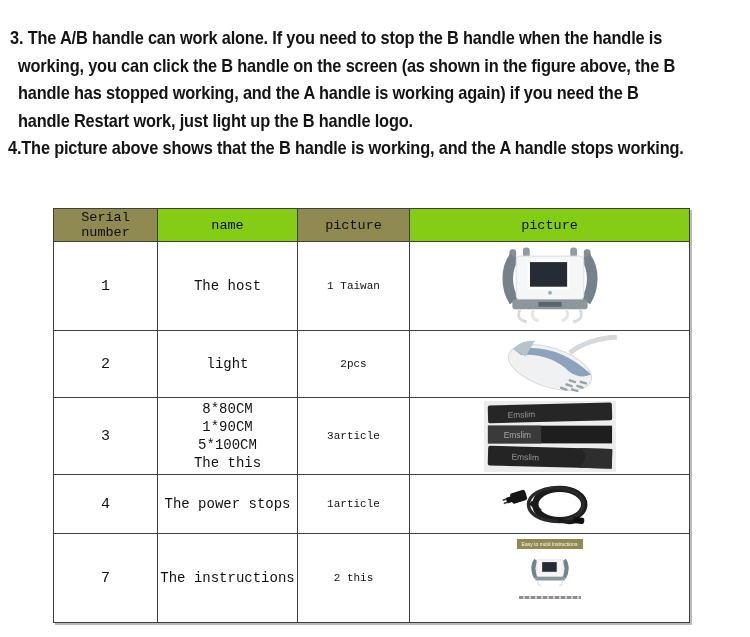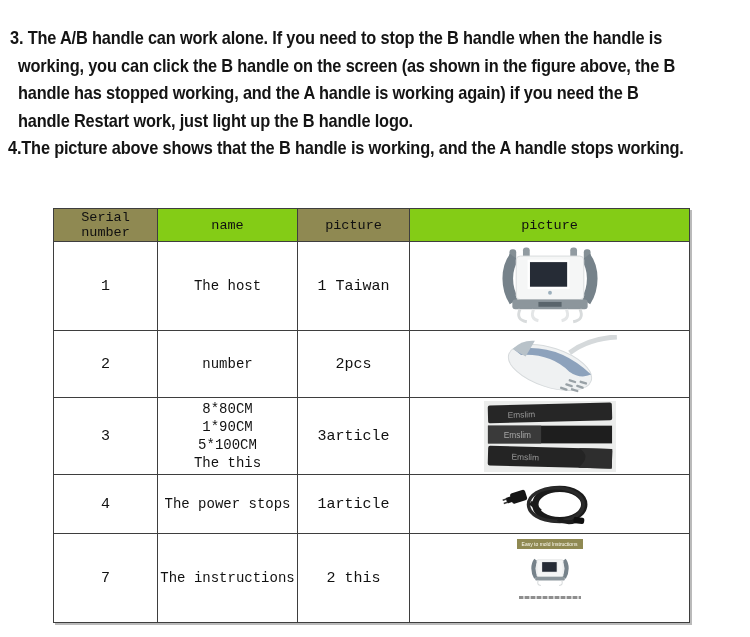--- a/index.html
+++ b/index.html
@@ -23,21 +23,21 @@
     box-shadow:2px 2px 0 rgba(130,130,130,.55);
   }
   td,th{border:1.5px solid #3e3e3e;padding:0;text-align:center;vertical-align:middle;background:#fff;}
   th{
     height:32px;font-weight:normal;font-size:13.5px;color:#101010;
   }
   tr.r1 td{height:86px;} tr.r2 td{height:64px;} tr.r3 td{height:74px;}
   tr.r4 td{height:56px;} tr.r5 td{height:86px;}
   td.serial{font-size:15px;}
   td.name{font-size:14px;line-height:18px;}
-  td.num{font-size:15px;}
+  td.num{font-size:11px;}
   td.pic{padding:1px 0;}
   .name-lines div{line-height:18px;}
   
   .manual{display:flex;flex-direction:column;align-items:center;height:84px;padding-top:3px;box-sizing:border-box;}
   .manual-banner{
     width:66px;height:10px;line-height:10px;font-family:"Liberation Sans",sans-serif;
     font-size:5px;color:#fffdf2;text-align:center;white-space:nowrap;overflow:hidden;
   }
   .manual-fineprint{
     width:62px;height:2.5px;margin-top:9px;
@@ -93,21 +93,21 @@
           <path d="M27 64 q-5 11 7 13" stroke="#d8dbdc" stroke-width="3" fill="none"></path>
           <path d="M89 64 q5 11 -7 13" stroke="#d8dbdc" stroke-width="3" fill="none"></path>
           <path d="M41 64 q-4 10 5 12" stroke="#e4e6e7" stroke-width="3" fill="none"></path>
           <path d="M75 64 q4 10 -5 12" stroke="#e4e6e7" stroke-width="3" fill="none"></path>
         </svg>
       </td>
     </tr>
 
     <tr class="r2">
       <td class="serial">2</td>
-      <td class="name">number</td>
+      <td class="name">light</td>
       <td class="num">2pcs</td>
       <td class="pic">
         <svg viewBox="0 0 140 60" width="138" height="59">
           <path d="M138 2 C116 3 102 9 90 18" stroke="#d5d9db" stroke-width="5" fill="none"></path>
           <g transform="rotate(18 70 33)">
             <ellipse cx="70" cy="33" rx="44" ry="20" fill="#eff1f2" stroke="#d6dadc"></ellipse>
             <path d="M30 27 Q68 6 112 27 Q103 35 90 31 Q66 19 38 30 Z" fill="#8da2bc"></path>
             <path d="M28 27 Q34 15 47 12 L43 30 Z" fill="#b8c2c9"></path>
             <g fill="#99a1a6">
               <rect x="92" y="38" width="8" height="2.4" rx="1.2"></rect>

